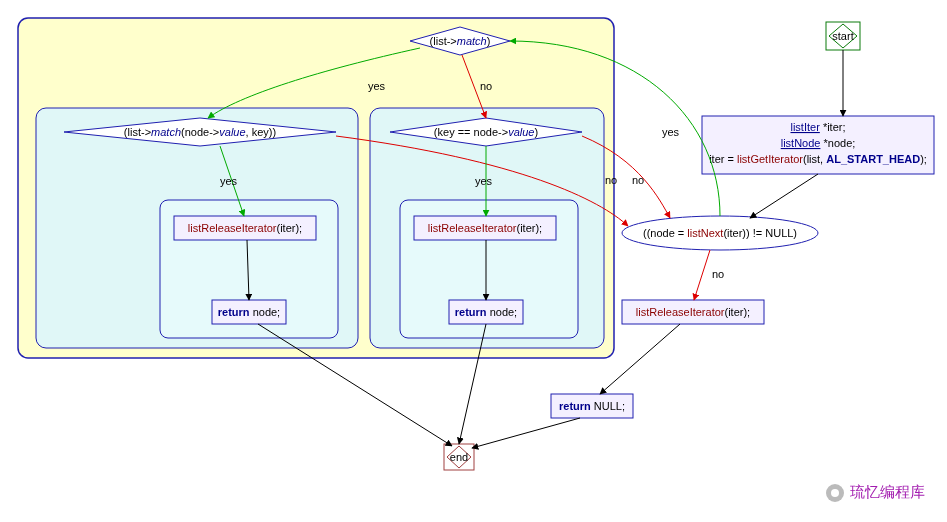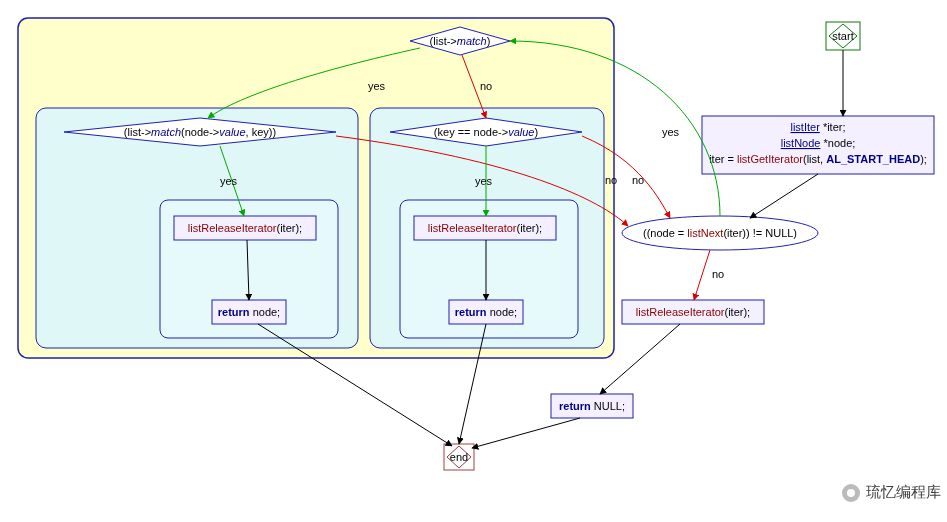--- a/index.html
+++ b/index.html
@@ -2,21 +2,21 @@
 <html><head>
 <meta charset="utf-8">
 <style>
   html,body{margin:0;padding:0;width:947px;height:522px;background:#fff;font-family:Arial,Helvetica,sans-serif;font-size:11px;color:#000;position:relative}
   svg{position:absolute;left:0;top:0}
   .kw{fill:#00008B;font-weight:bold}
   .call{fill:#8B0000}
   .id{fill:#00008B}
   .txt{fill:#000}
   .lbl{fill:#000;font-size:11px}
-  .watermark{position:absolute;right:6px;bottom:20px;color:#404040;font-size:15px;font-family:"Microsoft YaHei",Arial}
+  .watermark{position:absolute;right:22px;bottom:20px;color:#a21caf;font-size:15px;font-family:"Microsoft YaHei",Arial}
   .watermark .dot{display:inline-block;width:18px;height:18px;border-radius:50%;background:#bbb;vertical-align:middle;margin-right:6px;position:relative}
   .watermark .dot::after{content:"";position:absolute;left:5px;top:5px;width:8px;height:8px;border-radius:50%;background:#fff}
 </style>
 </head>
 <body>
 
 <svg width="947" height="522">
   <defs>
     <marker id="ah-black" viewBox="0 0 10 10" refX="9" refY="5" markerWidth="7" markerHeight="7" orient="auto">
         <path d="M0 0 L10 5 L0 10 z" fill="#000"></path>

